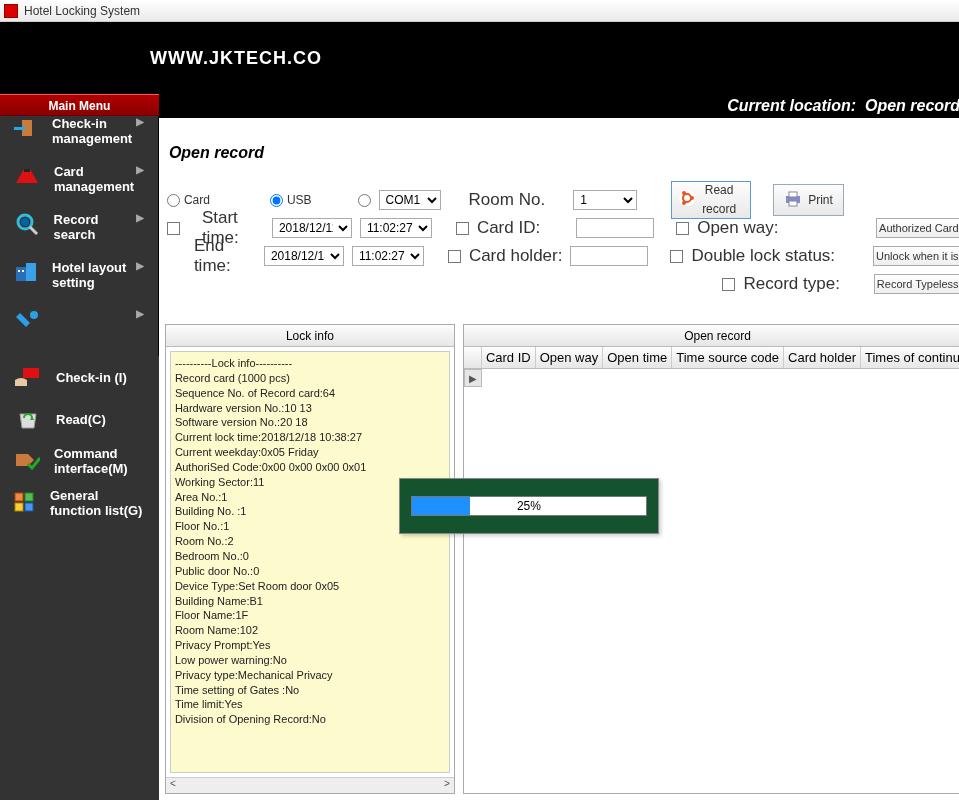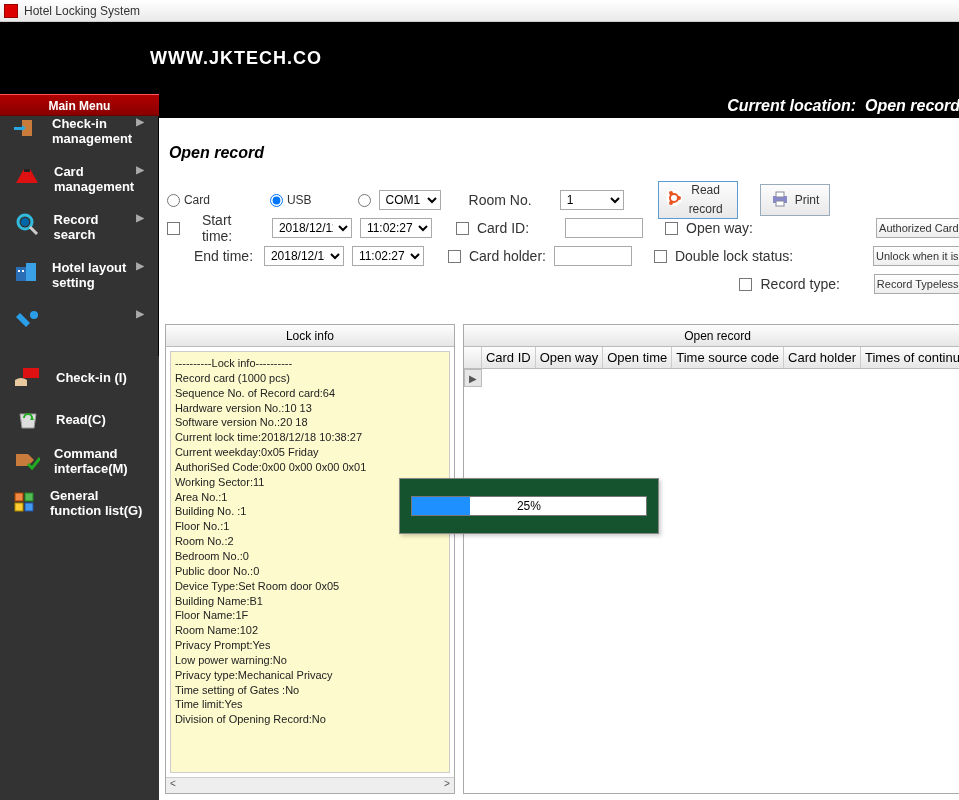--- a/index.html
+++ b/index.html
@@ -27,21 +27,21 @@
 .filters{padding:2px 8px 6px;font-size:12px;color:#333;}
 .frow{display:flex;align-items:center;gap:8px;height:28px;}
 .radio{display:inline-flex;align-items:center;gap:4px;}
 .radio input{margin:0;}
 select,input[type=text]{font-size:12px;border:1px solid #aaa;background:#fff;height:20px;padding:0 2px;}
 .btn{display:inline-flex;align-items:center;gap:6px;height:32px;padding:0 10px;background:linear-gradient(#fdfdfd,#e8e8e8);border:1px solid #9ab;font-size:12px;cursor:pointer;}
 .btn.read{border:1px solid #5a9bd4;flex-direction:column;padding:2px 14px;height:38px;line-height:1.1;justify-content:center;}
 .btn.read .ico{position:absolute;left:6px;}
 .btn.read{position:relative;padding-left:30px;}
 .chk{width:13px;height:13px;border:1px solid #777;display:inline-block;}
-.lbl{font-size:14px;}
+.lbl{font-size:17px;}
 
 .panels{display:flex;gap:8px;padding:0 6px 6px;flex:1;min-height:0;}
 .panel{border:1px solid #aaa;display:flex;flex-direction:column;min-height:0;}
 .panel-h{height:22px;background:linear-gradient(#fdfdfd,#e6e6e6);border-bottom:1px solid #bbb;text-align:center;font-size:12px;line-height:22px;}
 .lockinfo{width:290px;}
 .lockbody{flex:1;background:#fdfacd;border:1px solid #ccc;margin:4px;padding:4px;font-size:11px;line-height:1.35;color:#222;overflow:auto;white-space:pre-line;}
 .lockscroll{height:16px;background:#eee;border-top:1px solid #ccc;display:flex;justify-content:space-between;padding:0 4px;font-size:10px;color:#555;}
 .openrec{flex:1;}
 .thead{display:flex;background:linear-gradient(#fdfdfd,#e6e6e6);font-size:13px;border-bottom:1px solid #bbb;}
 .thead div{border-right:1px solid #ccc;padding:3px 4px;white-space:nowrap;}

